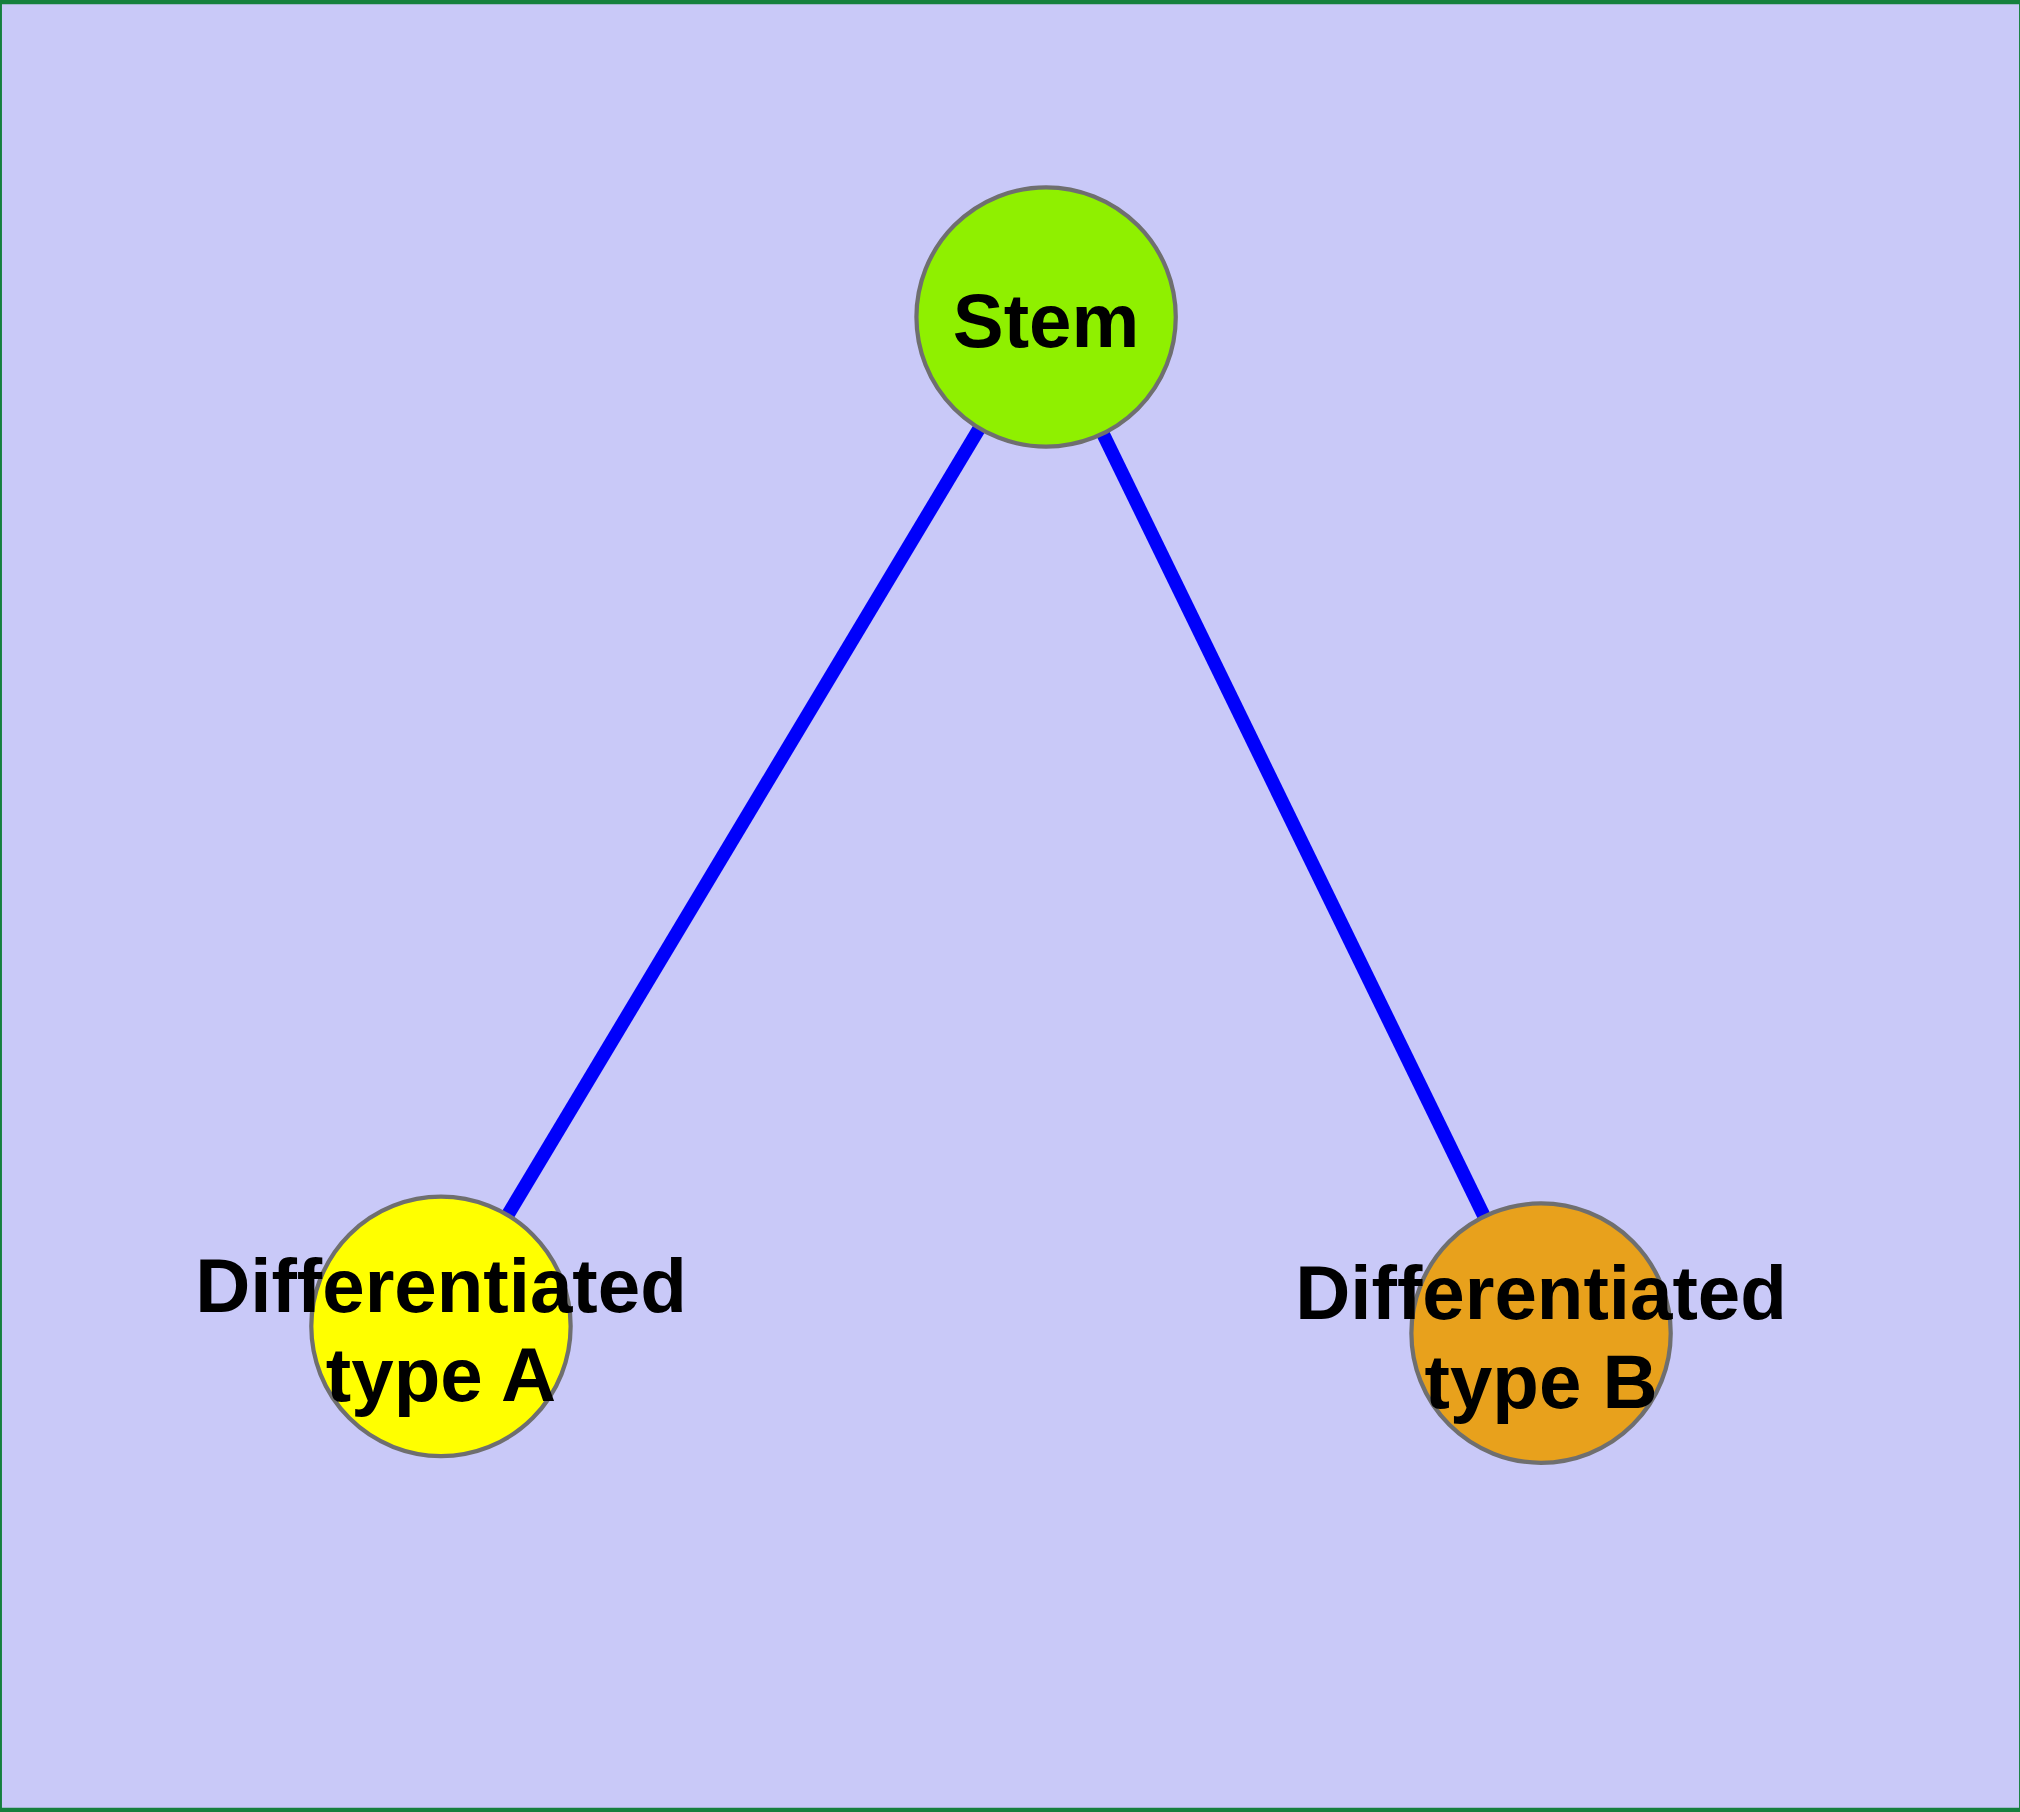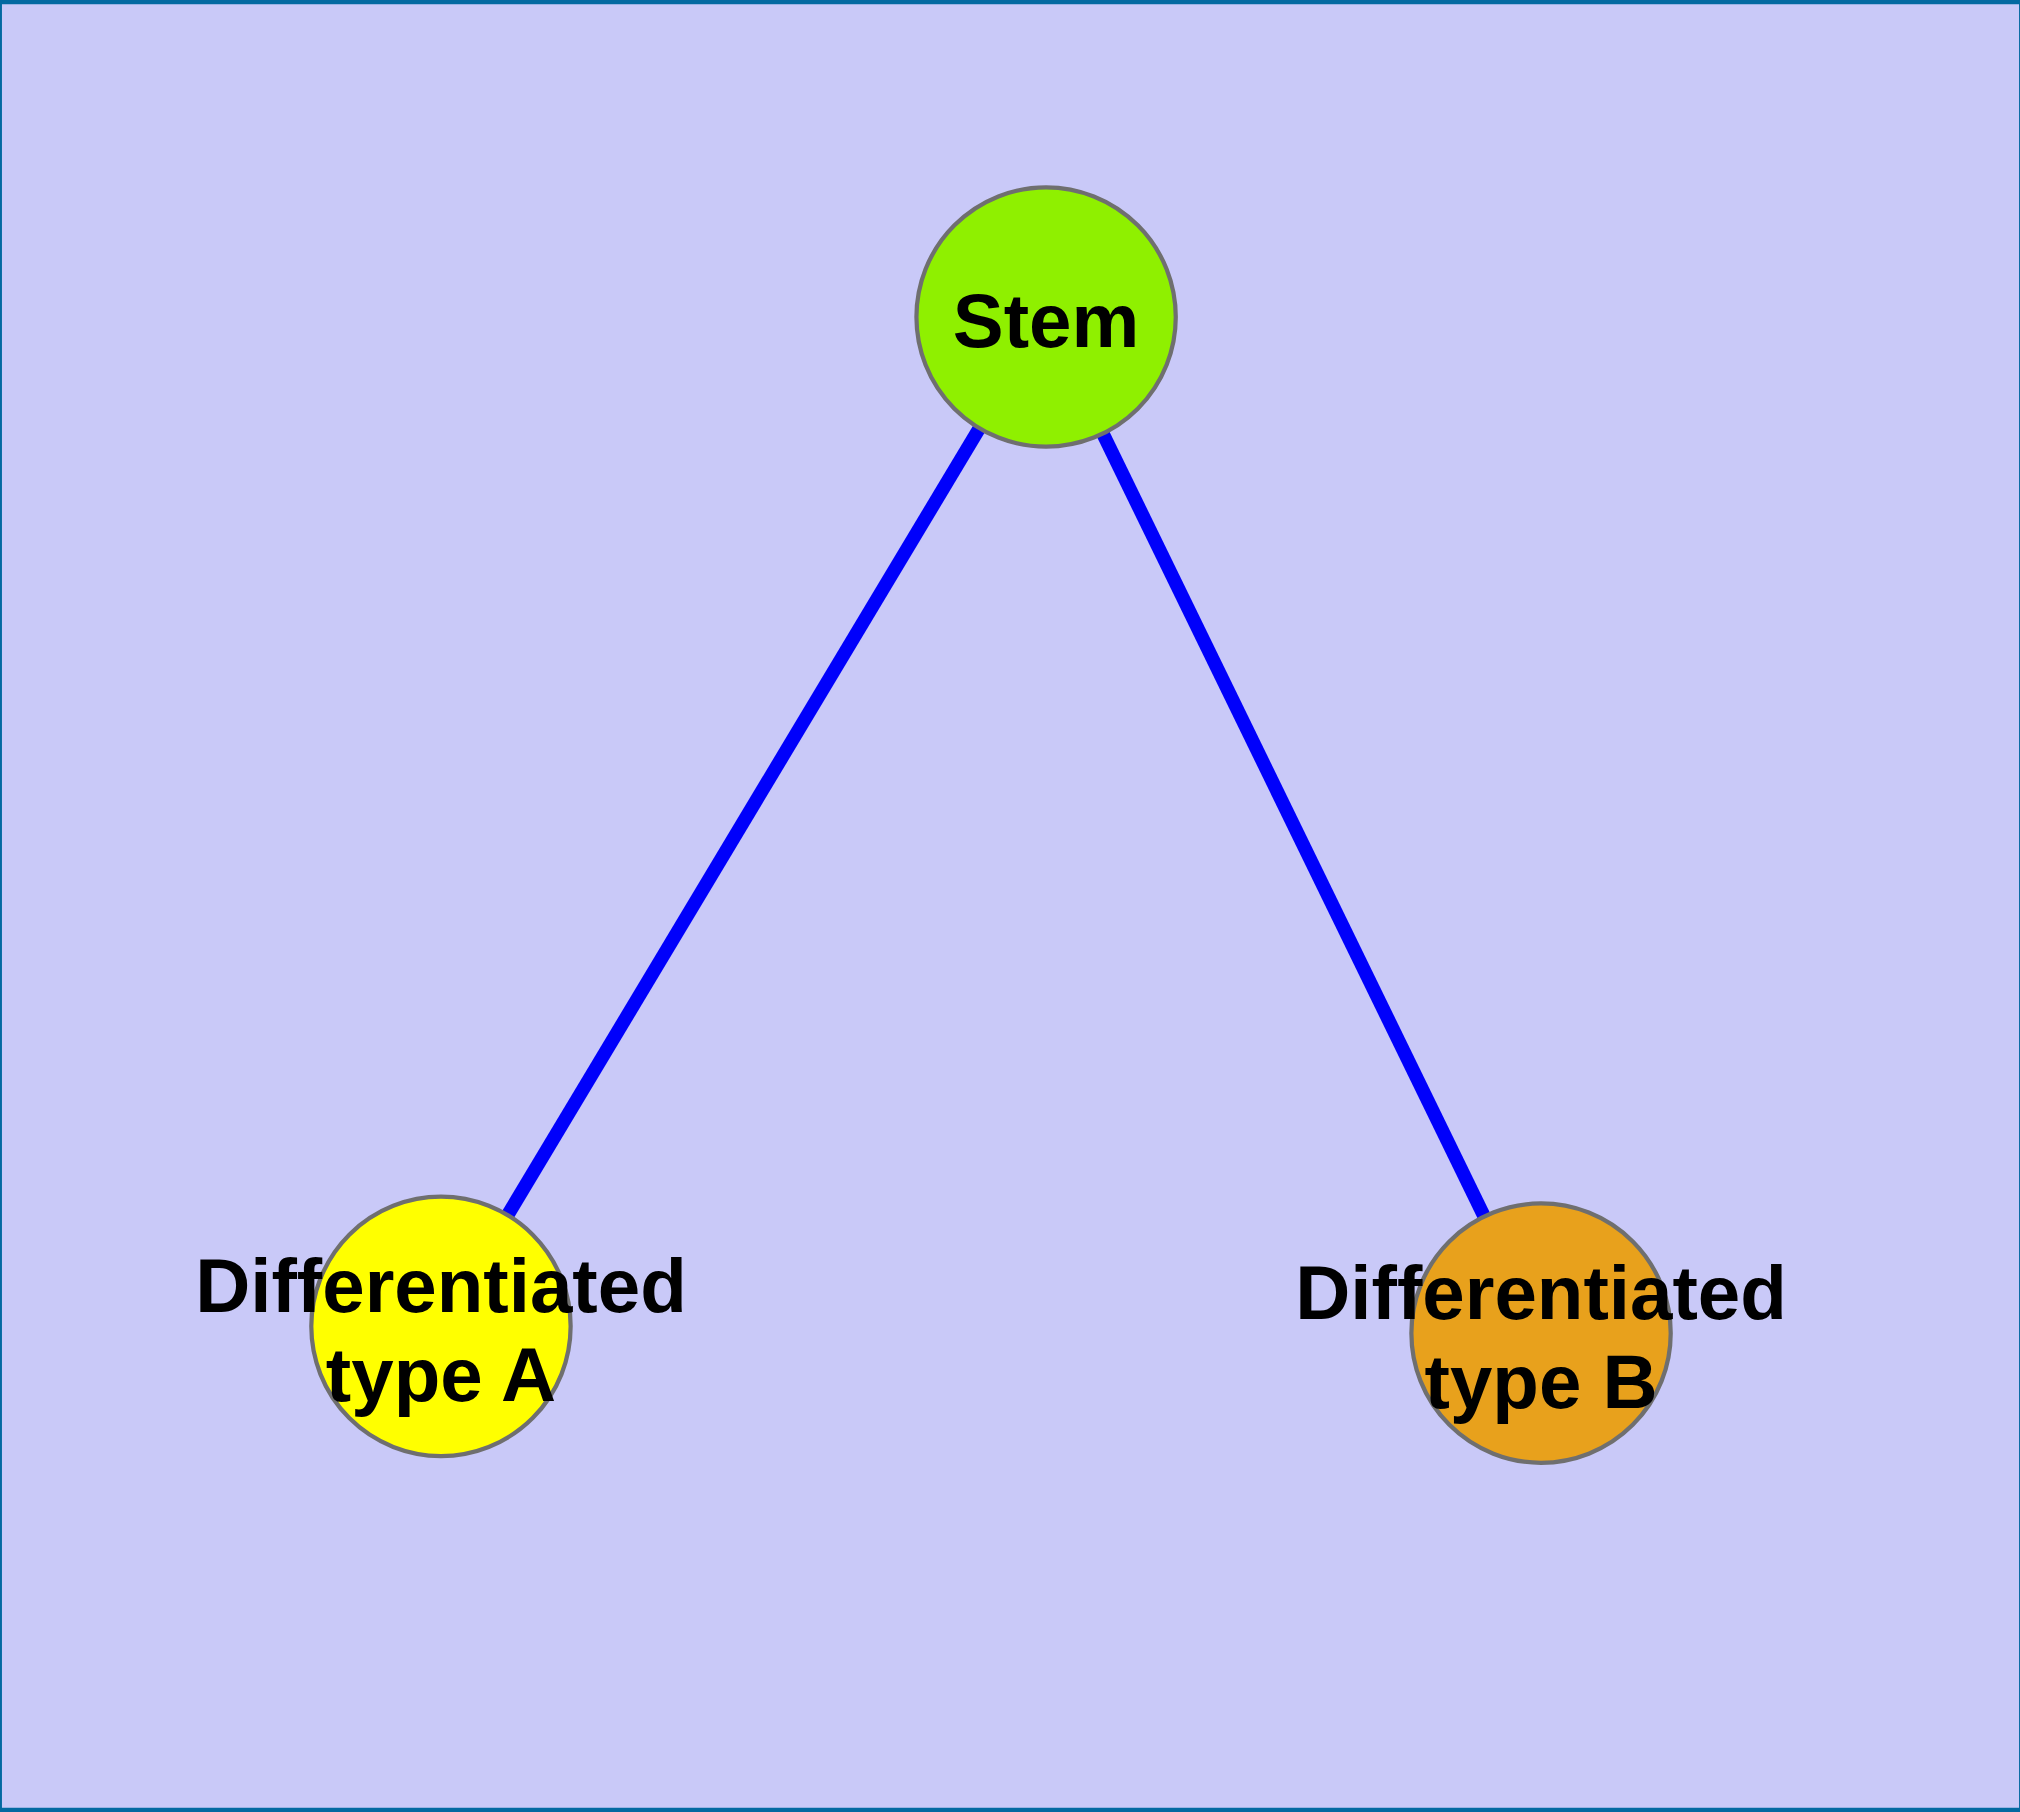--- a/index.html
+++ b/index.html
@@ -7,21 +7,21 @@
     padding: 0;
     background: #ffffff;
     width: 2021px;
     height: 1812px;
     overflow: hidden;
   }
   .page {
     position: relative;
     width: 2021px;
     height: 1812px;
-    background: #0369a1;
+    background: #15803d;
   }
   svg.diagram {
     display: block;
     width: 2021px;
     height: 1812px;
   }
   .node-label {
     font-family: "Liberation Sans", "DejaVu Sans", sans-serif;
     font-weight: bold;
     font-size: 90px;

